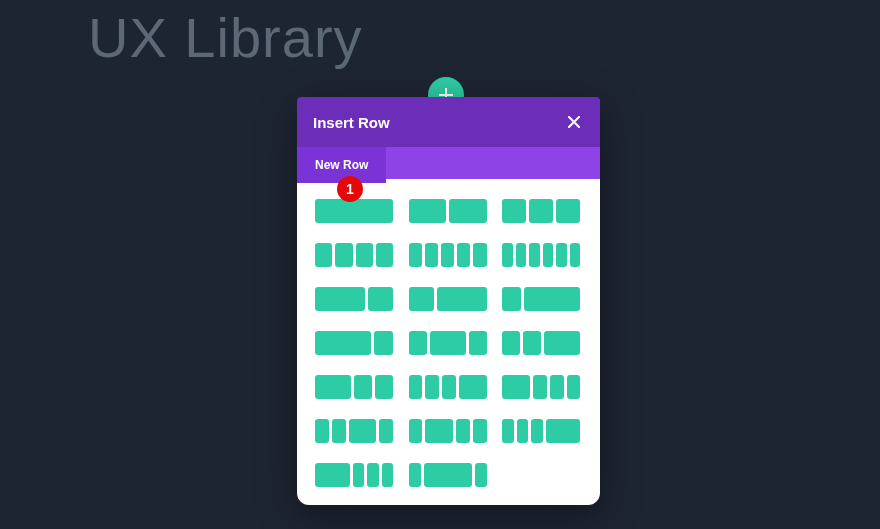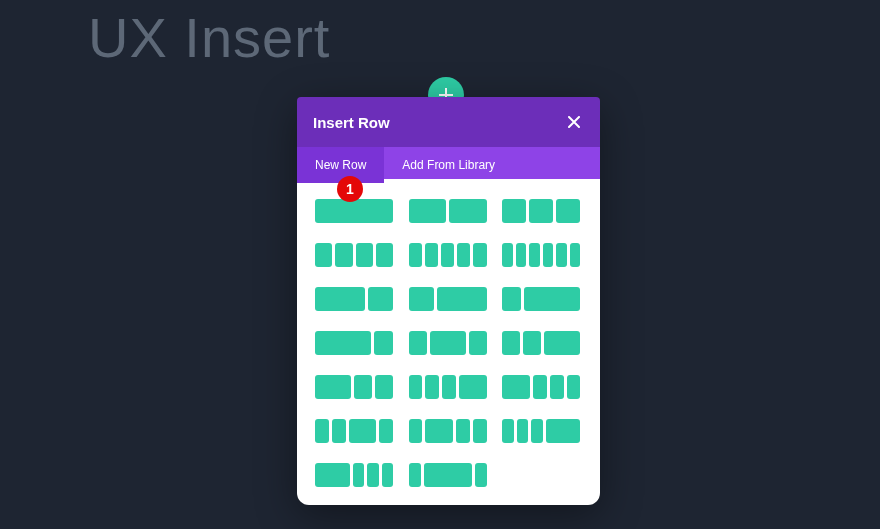--- a/index.html
+++ b/index.html
@@ -68,21 +68,21 @@
     }
     .modal-tabs {
       background: #8e43e7;
       height: 32px;
       display: flex;
       align-items: stretch;
     }
     .tab {
       color: #fff;
       font-size: 12px;
-      font-weight: 400;
+      font-weight: 700;
       padding: 18px 18px;
       display: flex;
       align-items: center;
       cursor: pointer;
       position: relative;
       text-align: right;
     }
     .tab.active {
       background: #7a33d6;
     }
@@ -117,21 +117,21 @@
     }
     .col {
       background: #2ecca5;
       border-radius: 3px;
       height: 100%;
     }
   </style>
 </head>
 <body>
 
-<div class="page-heading">UX Insert</div>
+<div class="page-heading">UX Library</div>
 
 <div class="add-fab">
   <span>
     <svg width="14" height="14" viewBox="0 0 14 14">
         <path d="M6 0h2v6h6v2H8v6H6V8H0V6h6z" fill="#fff"></path>
       </svg>
   </span>
 </div>
 
 <div class="modal">
@@ -140,21 +140,20 @@
     <div class="close-btn">
       <span>
         <svg width="12" height="12" viewBox="0 0 12 12">
             <path d="M1 1l10 10M11 1L1 11" stroke="#fff" stroke-width="2" stroke-linecap="round"></path>
           </svg>
       </span>
     </div>
   </div>
   <div class="modal-tabs">
     <div class="tab active">New Row</div>
-    <div class="tab">Add From Library</div>
   </div>
   <div class="modal-body" id="layout-grid">
       <div class="layout-opt">
         <div class="col" style="flex: 1 1 0%;"></div>
       </div>
       <div class="layout-opt">
         <div class="col" style="flex: 1 1 0%;"></div>
         <div class="col" style="flex: 1 1 0%;"></div>
       </div>
       <div class="layout-opt">

